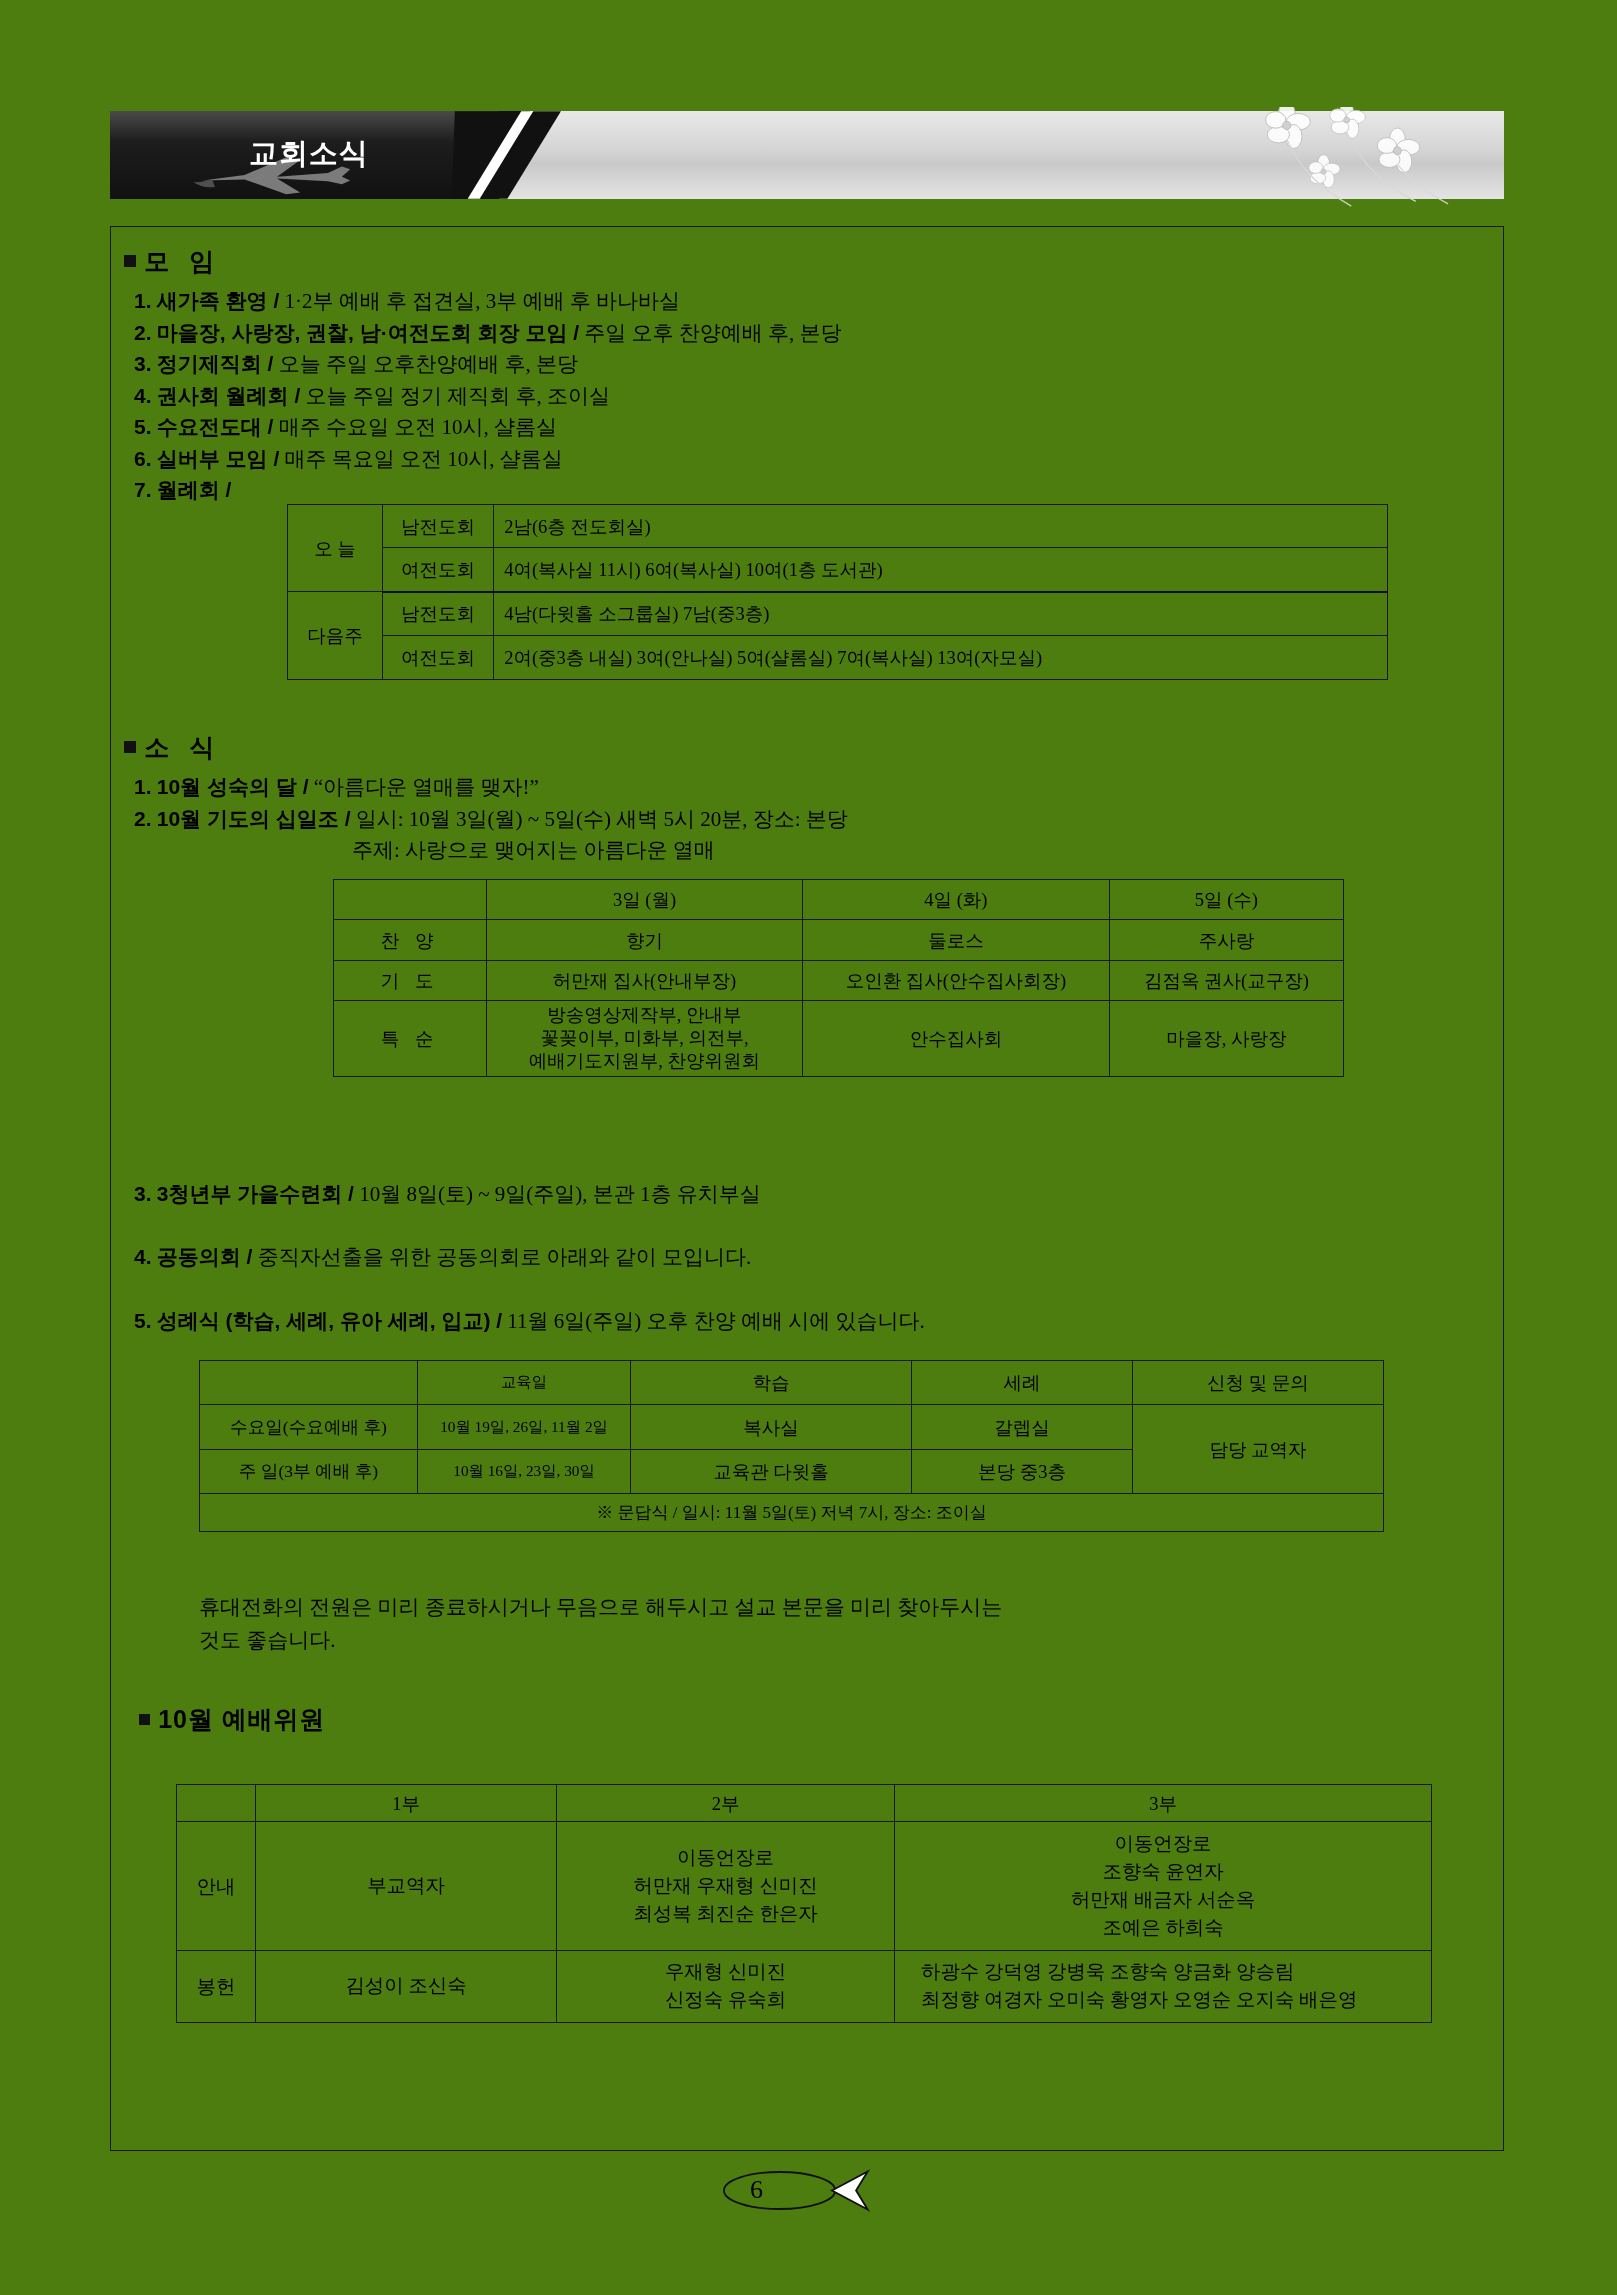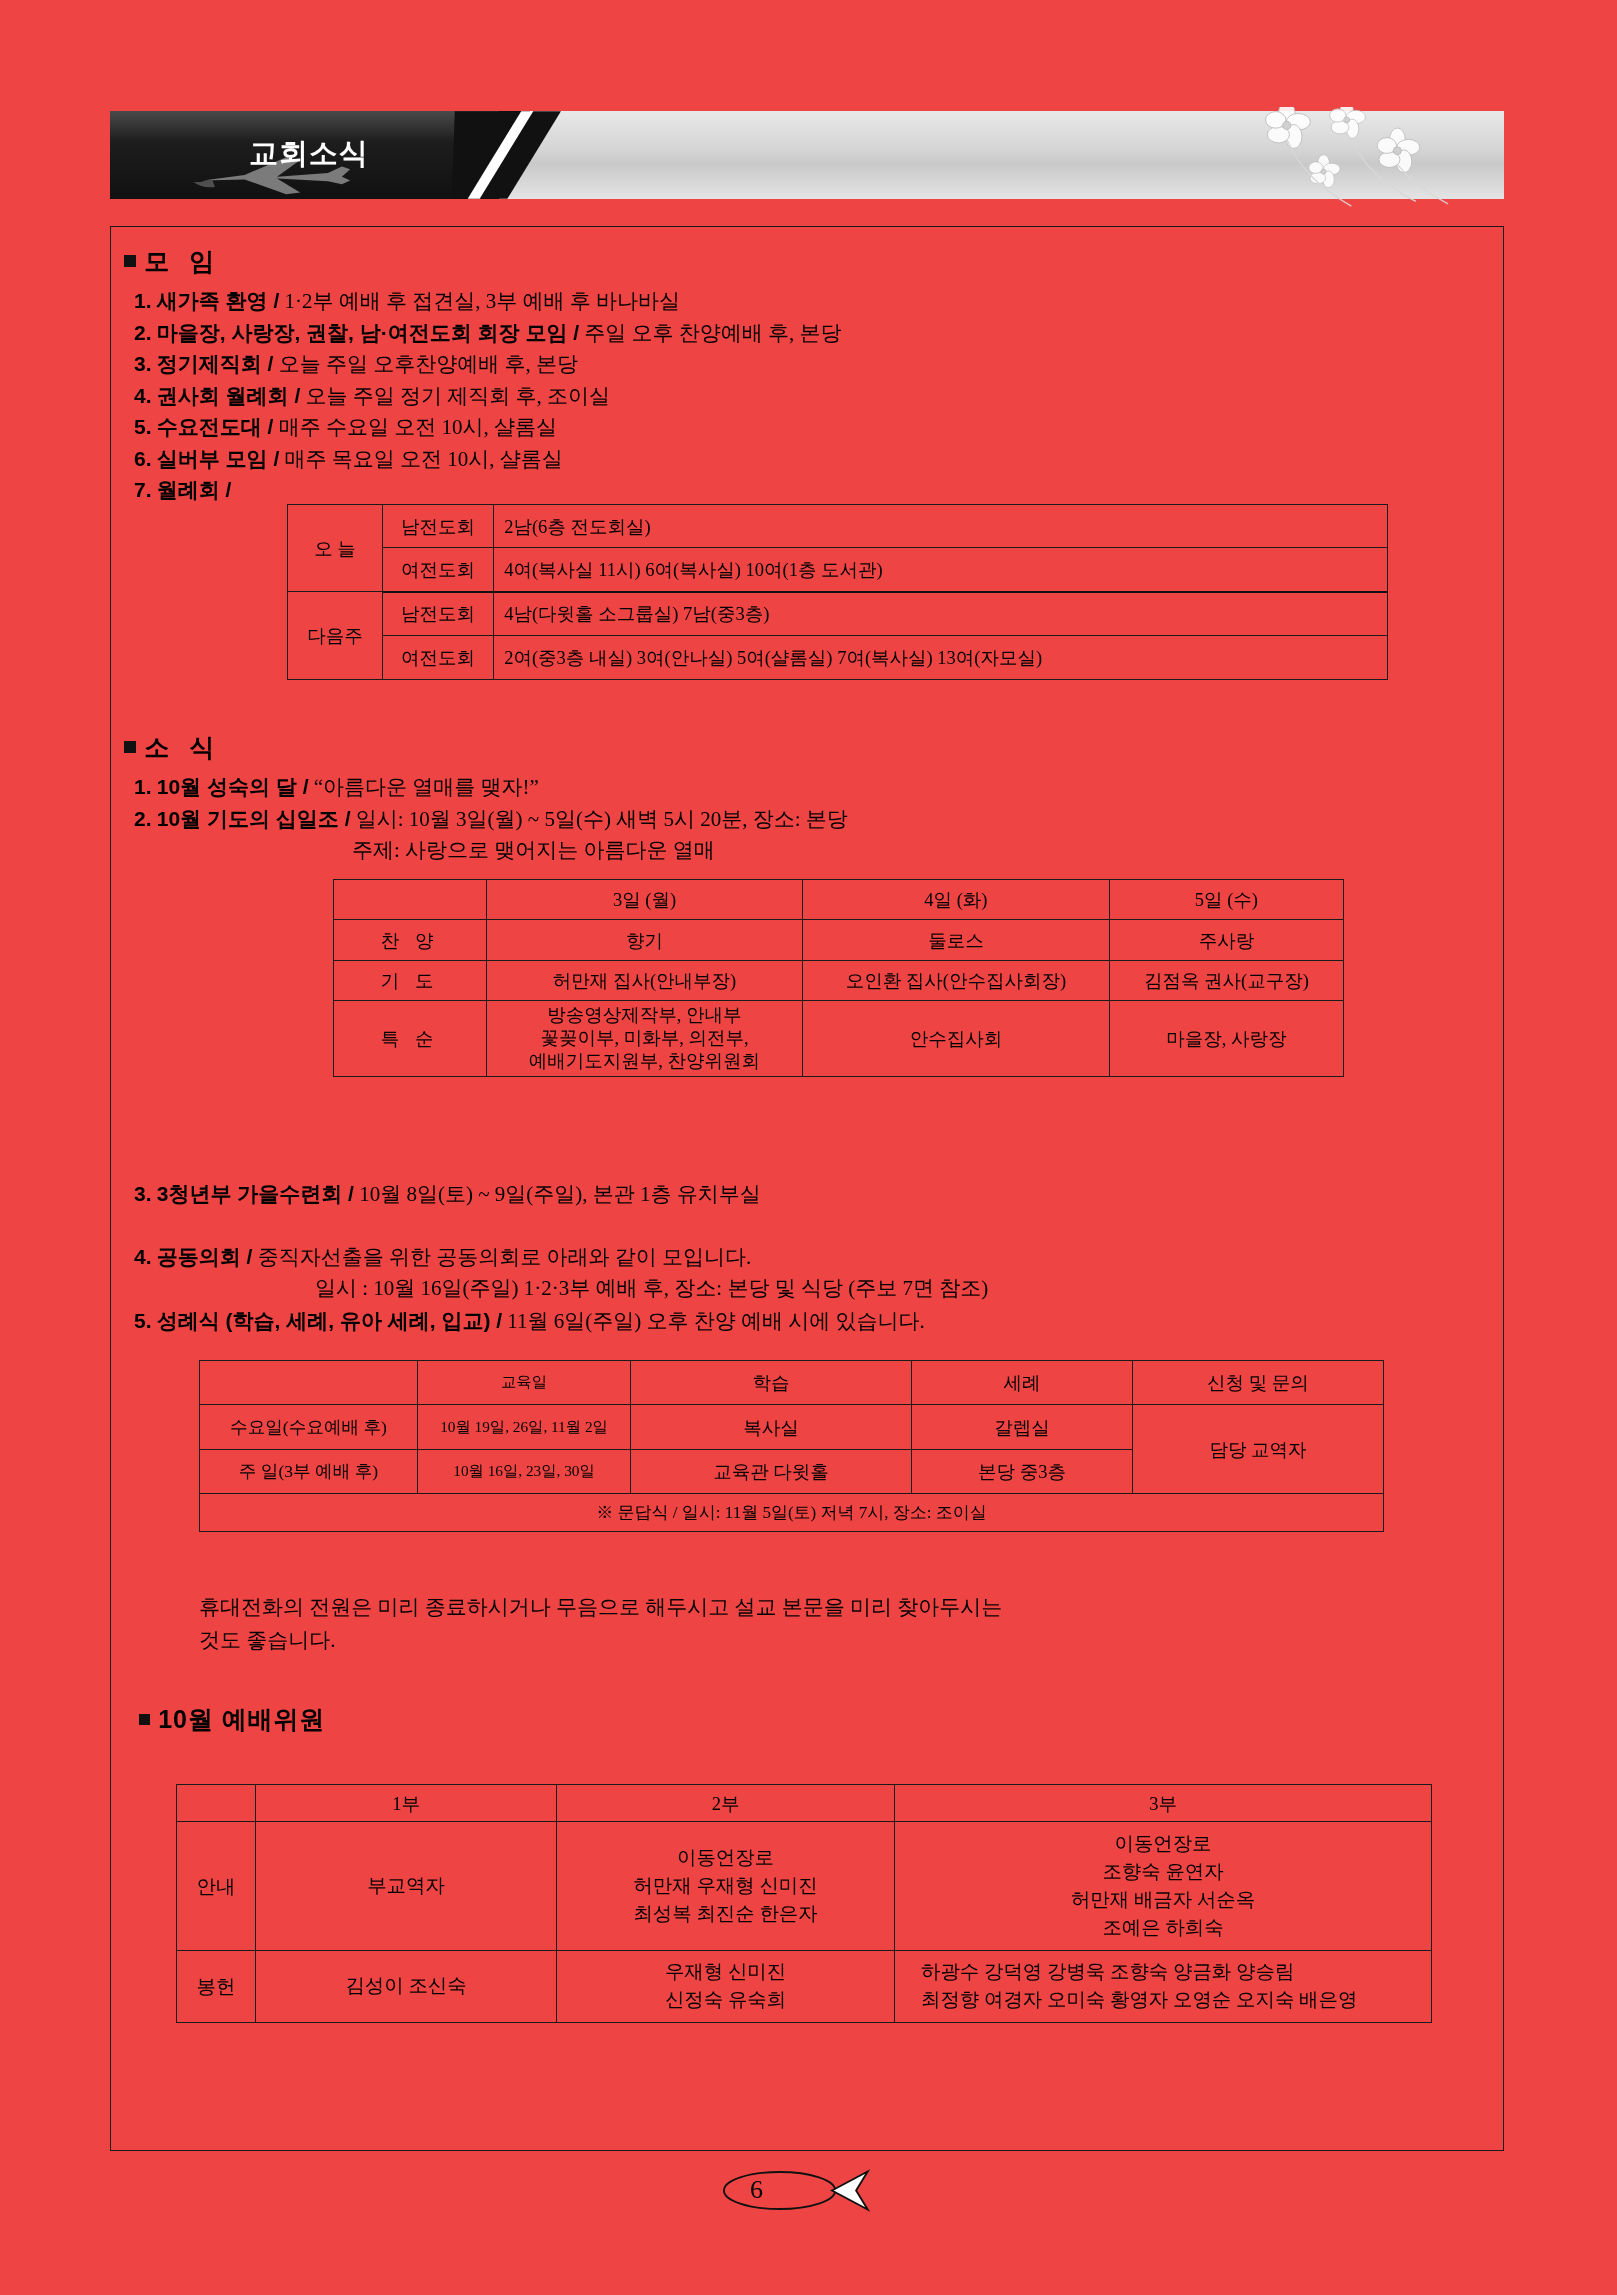--- a/index.html
+++ b/index.html
@@ -12,21 +12,21 @@
     height: 2295px;
     font-family: "Liberation Serif", serif;
     color: #000;
     position: relative;
   }
   .page {
     position: absolute;
     left: 0; top: 0;
     width: 1618px;
     height: 2295px;
-    background: #ef4444;
+    background: #4d7c0f;
   }
   
   .frame {
     position: absolute;
     left: 110px;
     top: 226px;
     width: 1394px;
     height: 1925px;
     border: 1.4px solid #1a1a1a;
     box-sizing: border-box;
@@ -360,21 +360,20 @@
   <div class="line" style="left:134px; top:1182px;">
     <span class="b">3.</span>
     <span class="b">3청년부 가을수련회 /</span>
     <span>10월 8일(토) ~ 9일(주일), 본관 1층 유치부실</span>
   </div>
   <div class="line" style="left:134px; top:1245px;">
     <span class="b">4.</span>
     <span class="b">공동의회 /</span>
     <span>중직자선출을 위한 공동의회로 아래와 같이 모입니다.</span>
   </div>
-  <div class="line" style="left:315px; top:1277px;">일시 : 10월 16일(주일) 1·2·3부 예배 후, 장소: 본당 및 식당 (주보 7면 참조)</div>
   <div class="line" style="left:134px; top:1309px;">
     <span class="b">5.</span>
     <span class="b">성례식 (학습, 세례, 유아 세례, 입교) /</span>
     <span>11월 6일(주일) 오후 찬양 예배 시에 있습니다.</span>
   </div>
 
   <table class="tbl-sac">
     <tbody>
         <tr>
       <td class="rh"></td>

